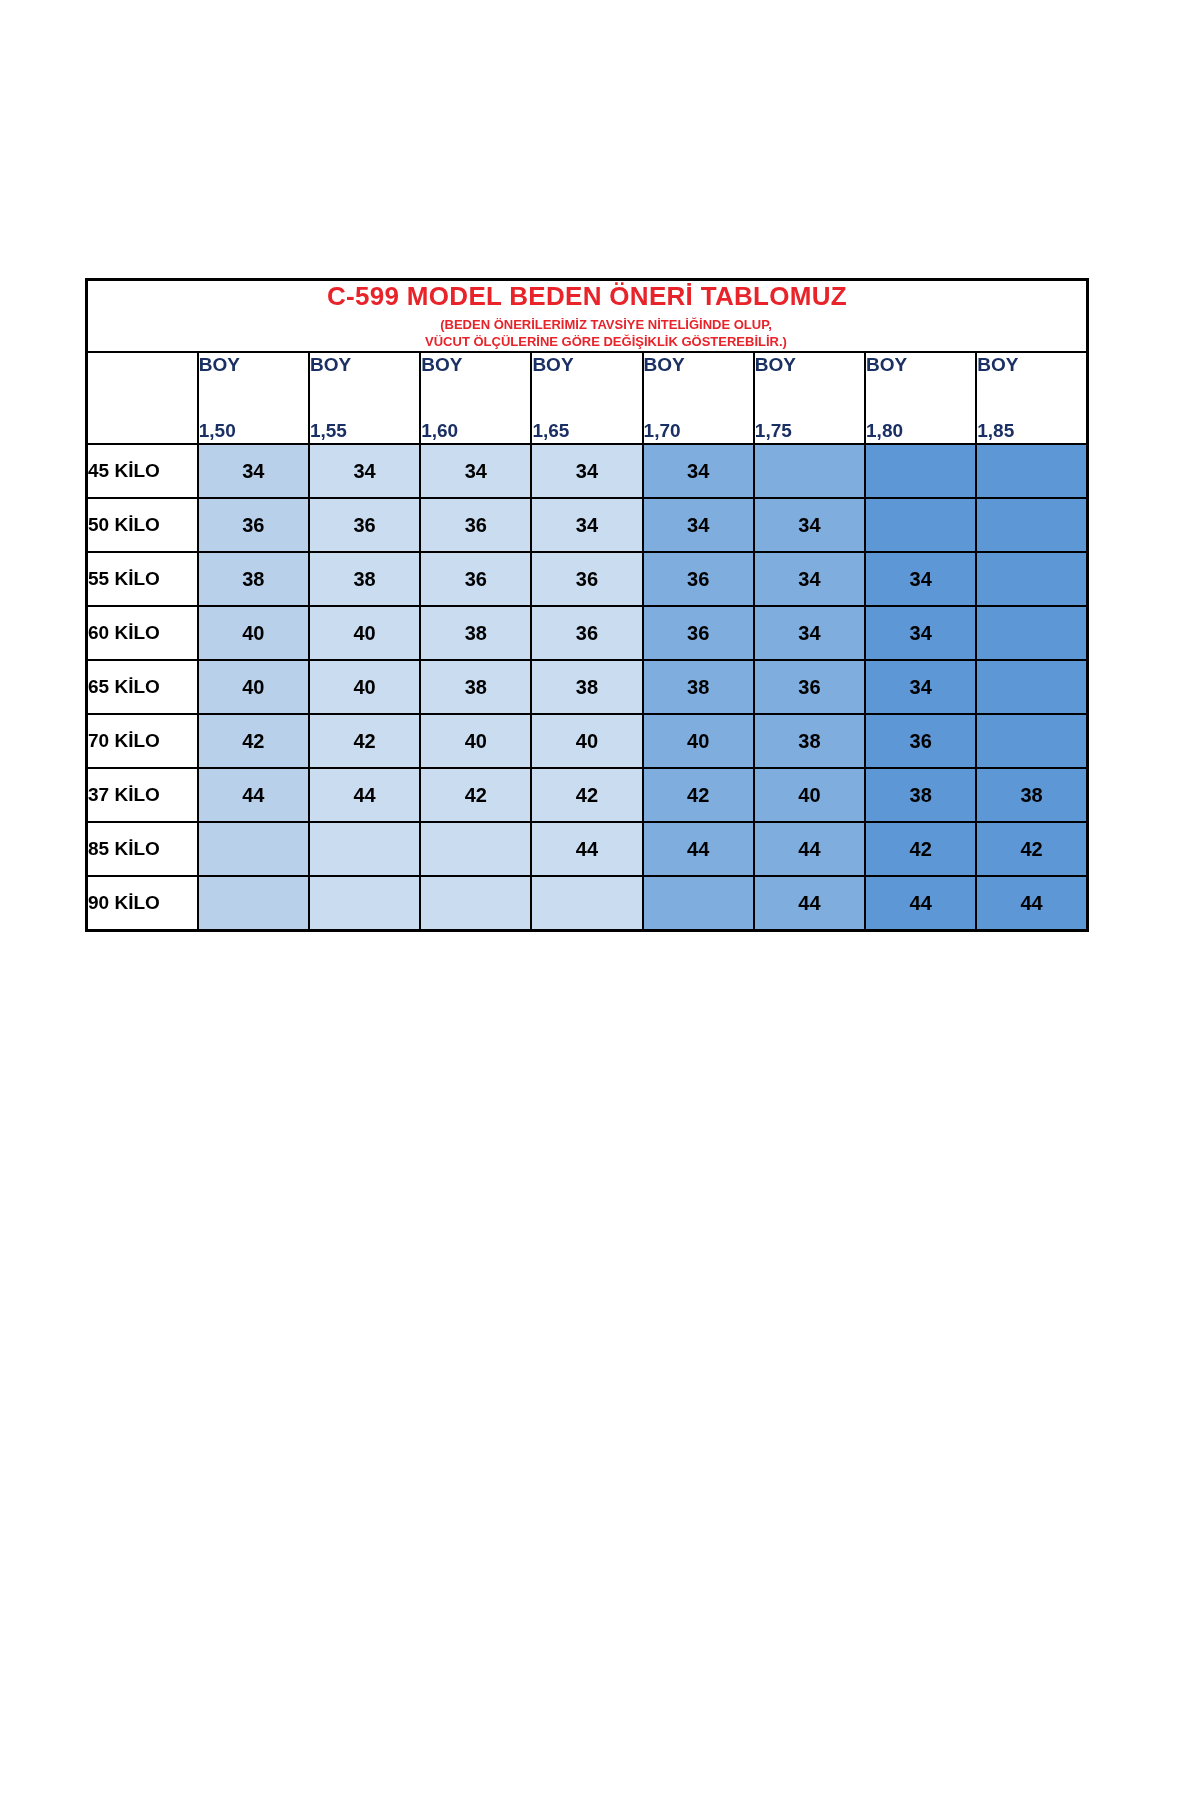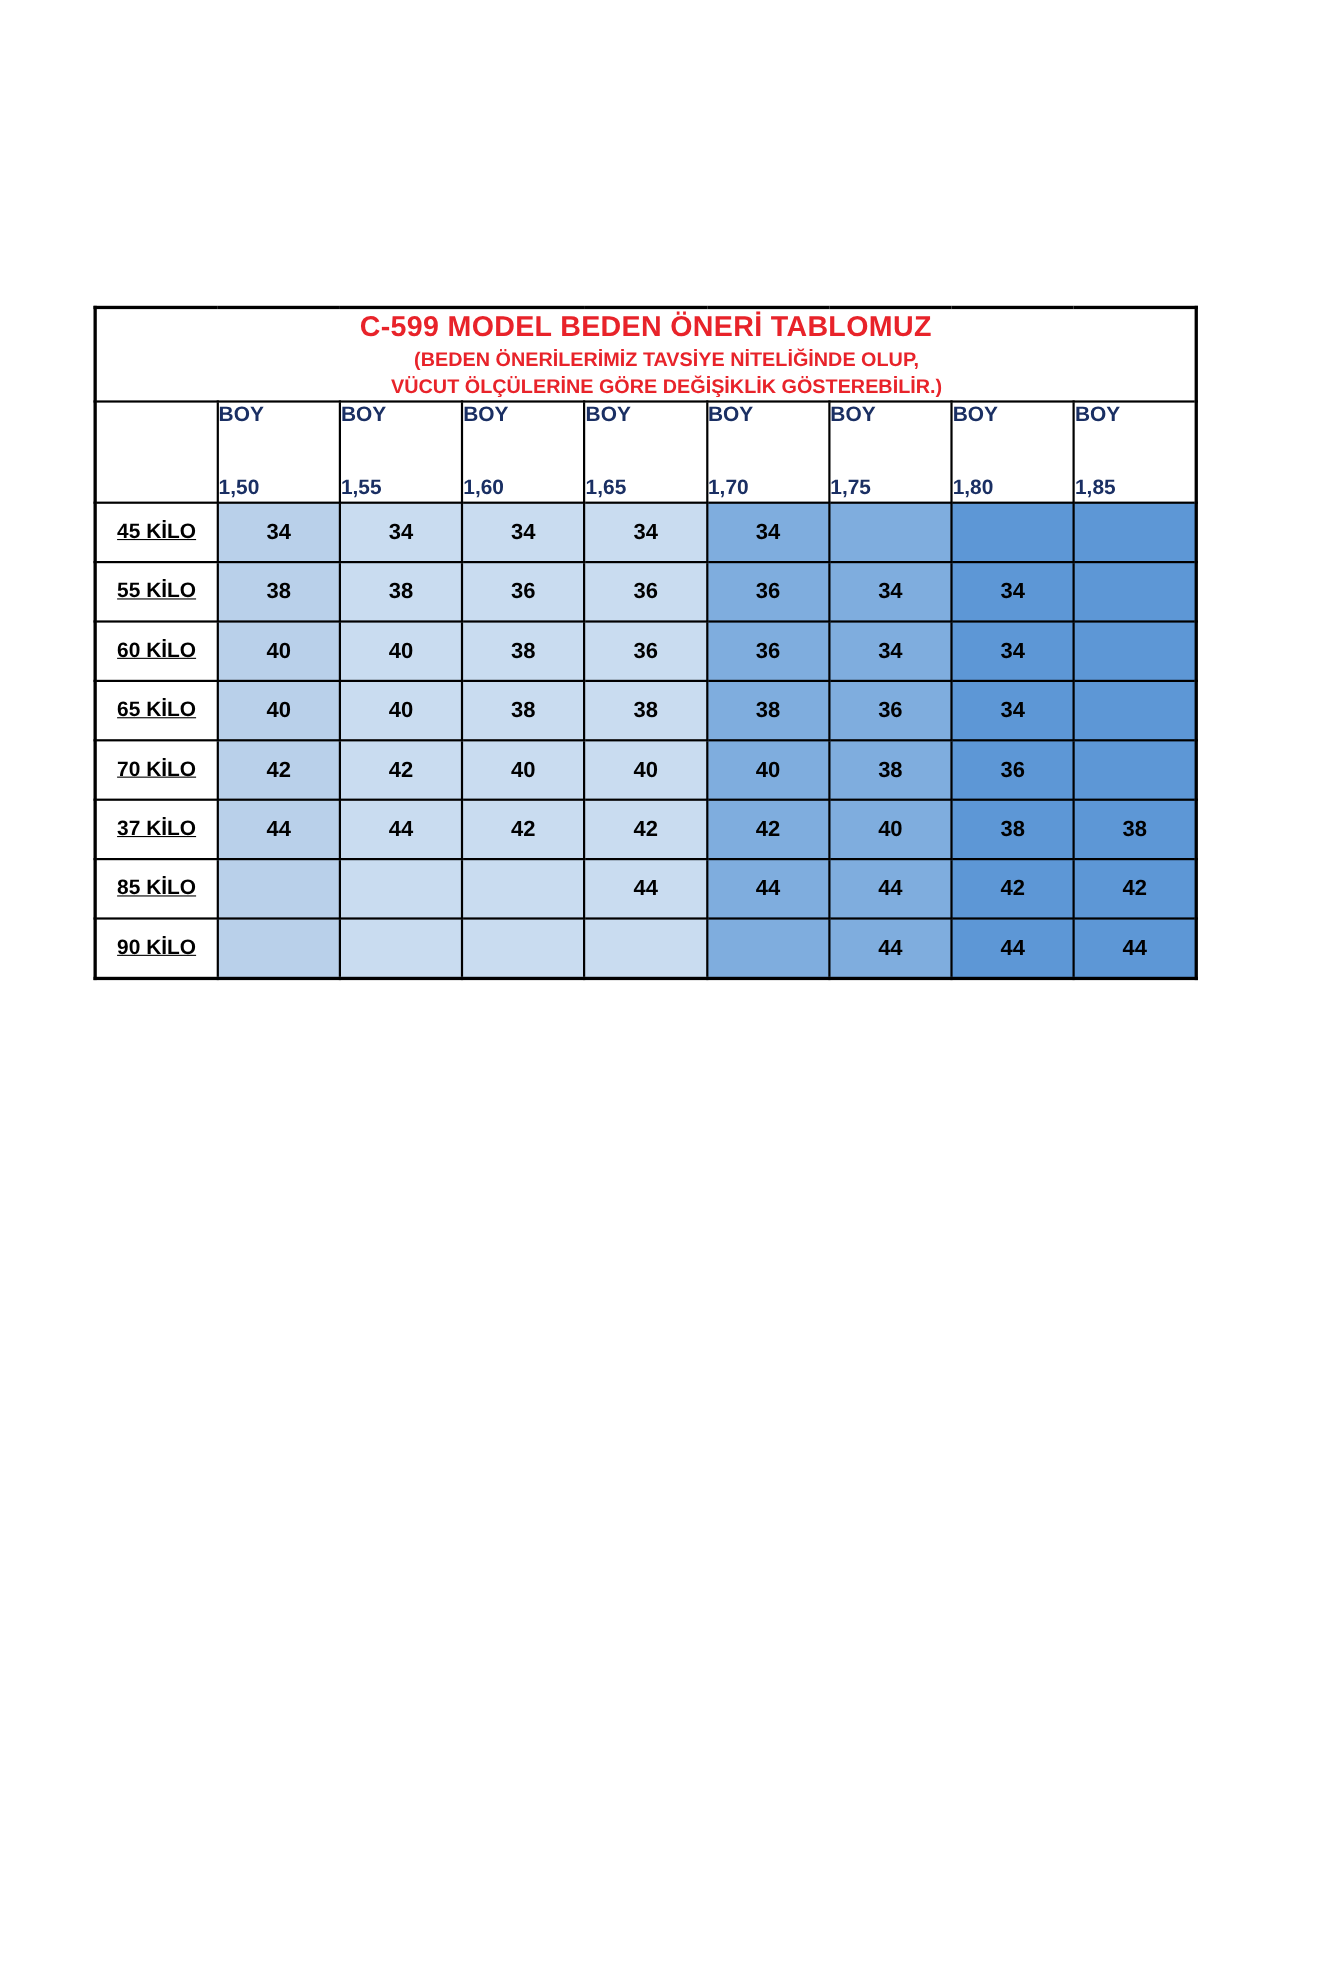--- a/index.html
+++ b/index.html
@@ -42,21 +42,21 @@
   .title-main {
     color: #e8232a;
     font-size: 26px;
     font-weight: bold;
     letter-spacing: 0.3px;
     line-height: 1.2;
     margin-bottom: 4px;
   }
   .title-sub {
     color: #e8232a;
-    font-size: 18px;
+    font-size: 13px;
     font-weight: bold;
     line-height: 1.32;
     margin-left: 38px;
   }
   
   .corner-cell {
     background: #ffffff;
     width: 128px;
   }
   .head-cell {
@@ -69,24 +69,23 @@
     line-height: 1.28;
   }
   .head-cell .l1 { display:block; }
   .head-cell .l2 { display:block;margin-top:42px; }
   
   .row-label {
     background: #ffffff;
     color: #000000;
     font-weight: bold;
     font-size: 19px;
-    text-align: center;
+    text-align: left;
     padding-right: 12px;
     height: 52px;
-    text-decoration: underline;
   }
   
   .cell {
     text-align: center;
     font-size: 20px;
     font-weight: bold;
     color: #000000;
     height: 52px;
   }
   .shade-0 { background: #b9d0ea; }
@@ -149,20 +148,31 @@
           <td class="cell shade-0">34</td>
           <td class="cell shade-1">34</td>
           <td class="cell shade-1">34</td>
           <td class="cell shade-1">34</td>
           <td class="cell shade-2">34</td>
           <td class="cell shade-2"></td>
           <td class="cell shade-3"></td>
           <td class="cell shade-3"></td>
         </tr>
         <tr>
+          <td class="row-label">50 KİLO</td>
+          <td class="cell shade-0">36</td>
+          <td class="cell shade-1">36</td>
+          <td class="cell shade-1">36</td>
+          <td class="cell shade-1">34</td>
+          <td class="cell shade-2">34</td>
+          <td class="cell shade-2">34</td>
+          <td class="cell shade-3"></td>
+          <td class="cell shade-3"></td>
+        </tr>
+        <tr>
           <td class="row-label">55 KİLO</td>
           <td class="cell shade-0">38</td>
           <td class="cell shade-1">38</td>
           <td class="cell shade-1">36</td>
           <td class="cell shade-1">36</td>
           <td class="cell shade-2">36</td>
           <td class="cell shade-2">34</td>
           <td class="cell shade-3">34</td>
           <td class="cell shade-3"></td>
         </tr>

